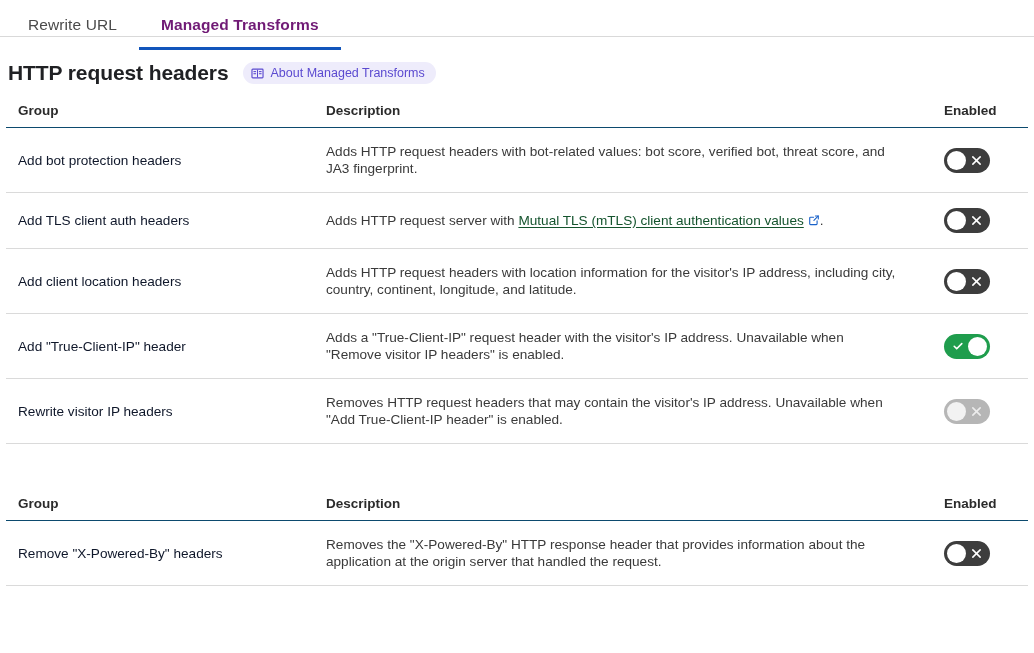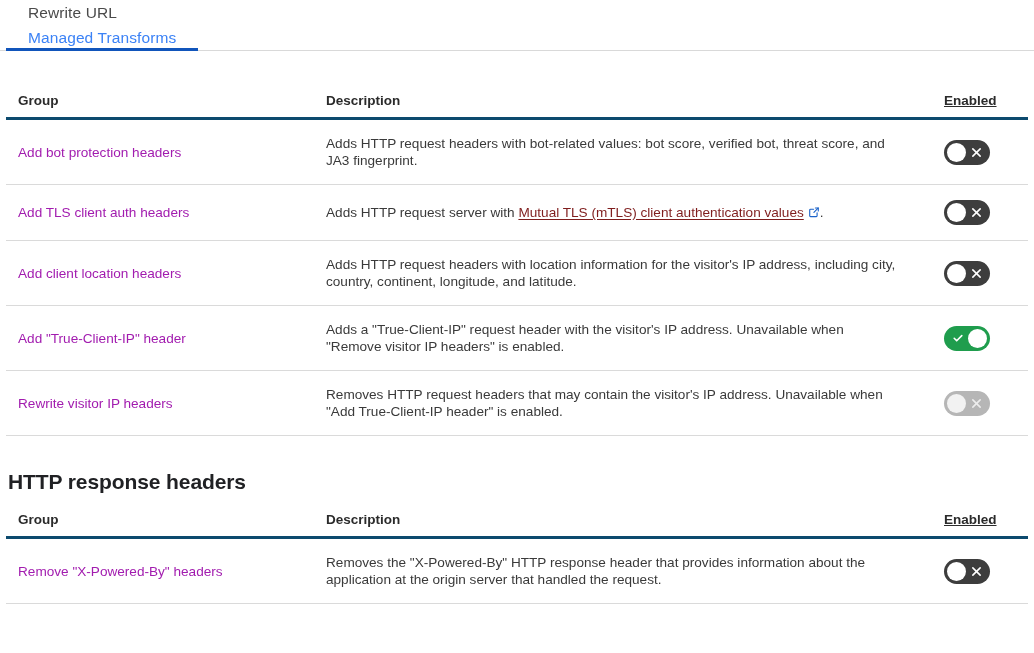--- a/index.html
+++ b/index.html
@@ -7,25 +7,24 @@
     width: 1034px; height: 653px;
     background: #ffffff;
     font-family: "Liberation Sans", sans-serif;
     color: #313131;
     overflow: hidden;
   }
 
   
   .tabbar {
     position: relative;
-    height: 51px;
+    height: 37px;
     display: flex;
     align-items: flex-start;
     padding: 0 0 0 6px;
-    flex-direction: column;
   }
   .tabbar::after {
     content: "";
     position: absolute;
     left: 0; right: 0; bottom: 0;
     height: 1px;
     background: #d9d9d9;
   }
   .tab {
     position: relative;
@@ -36,22 +35,22 @@
     font-size: 15.5px;
     color: #4a4a4a;
     letter-spacing: .1px;
     white-space: nowrap;
     cursor: pointer;
     background: transparent;
     border: none;
     font-family: inherit;
   }
   .tab.active {
-    color: #3b82f6;
-    font-weight: 400;
+    color: #701a75;
+    font-weight: 700;
   }
   .tab.active::after {
     content: "";
     position: absolute;
     left: 0; right: 0; bottom: 0;
     height: 3px;
     background: #1155bb;
     z-index: 2;
   }
 
@@ -90,53 +89,53 @@
     width: 100%;
     border-collapse: collapse;
     table-layout: fixed;
   }
   thead th {
     text-align: left;
     font-size: 13.5px;
     font-weight: 700;
     color: #2b2b2b;
     padding: 0 0 9px 0;
-    border-bottom: 3px solid #0c4a6e;
+    border-bottom: 1px solid #0c4a6e;
   }
   col.c-group { width: 320px; }
   col.c-desc  { width: 608px; }
   col.c-en    { width: 94px; }
 
   th.th-group { padding-left: 12px; }
-  th.th-en    { padding-left: 10px; text-decoration: underline; }
+  th.th-en    { padding-left: 10px; }
 
   tbody td {
     border-bottom: 1px solid #dadada;
     vertical-align: middle;
     font-size: 13.6px;
-    color: #a21caf;
+    color: #0f172a;
     padding: 15px 0;
   }
   tbody td.group {
     padding-left: 12px;
     padding-right: 14px;
     line-height: 19px;
   }
   tbody td.desc {
     padding-right: 34px;
     line-height: 17px;
     color: #3a3a3a;
   }
   tbody td.enabled {
     padding-left: 10px;
   }
   tbody tr:last-child td { border-bottom: 1px solid #dadada; }
 
   a.ext {
-    color: #7f1d1d;
+    color: #14532d;
     text-decoration: underline;
     text-underline-offset: 2px;
   }
   .ext-icon {
     display: inline-block;
     vertical-align: -1px;
     margin-left: 4px;
   }
 
   
@@ -186,20 +185,36 @@
 
 <div class="tabbar">
   <button class="tab">Rewrite URL</button>
   <button class="tab active">Managed Transforms</button>
 </div>
 
 <div class="page">
 
   <div class="spacer-1"></div>
 
+  <div class="section-head">
+    <div class="section-title">HTTP request headers</div>
+    <div class="badge">
+      <span>
+        <svg width="13" height="13" viewBox="0 0 16 16" fill="none" aria-hidden="true">
+          <rect x="1.2" y="2.6" width="13.6" height="10.8" rx="1" stroke="#5b4ad0" stroke-width="1.4"></rect>
+          <line x1="8" y1="3.4" x2="8" y2="12.6" stroke="#5b4ad0" stroke-width="1.3"></line>
+          <rect x="3" y="5" width="3.2" height="1.3" fill="#5b4ad0"></rect>
+          <rect x="9.8" y="5" width="3.2" height="1.3" fill="#5b4ad0"></rect>
+          <rect x="3" y="7.6" width="3.2" height="1.3" fill="#5b4ad0"></rect>
+          <rect x="9.8" y="7.6" width="3.2" height="1.3" fill="#5b4ad0"></rect>
+        </svg>
+      </span>
+      <span>About Managed Transforms</span>
+    </div>
+  </div>
 
   <div class="spacer-2"></div>
 
   <table>
     <colgroup>
         <col class="c-group">
         <col class="c-desc">
         <col class="c-en">
       </colgroup>
     <thead>
@@ -290,23 +305,20 @@
               </svg>
             </span>
           </button>
         </td>
       </tr>
     </tbody>
   </table>
 
   <div class="gap-sections"></div>
 
-  <div class="section-head">
-    <div class="section-title">HTTP response headers</div>
-  </div>
 
   <div class="spacer-2"></div>
 
   <table>
     <colgroup>
         <col class="c-group">
         <col class="c-desc">
         <col class="c-en">
       </colgroup>
     <thead>

